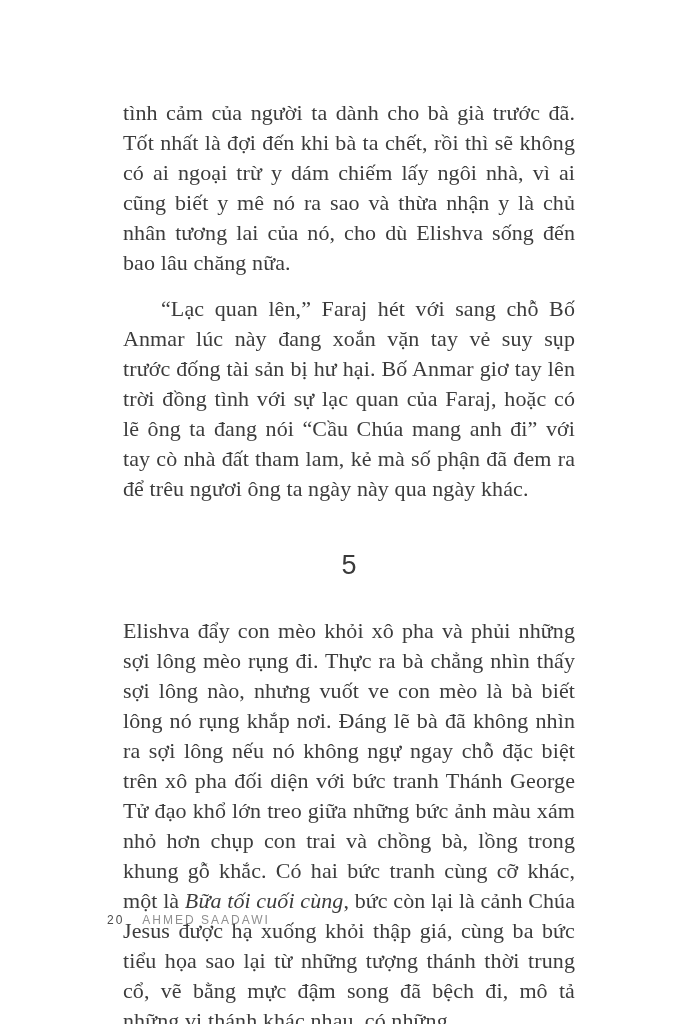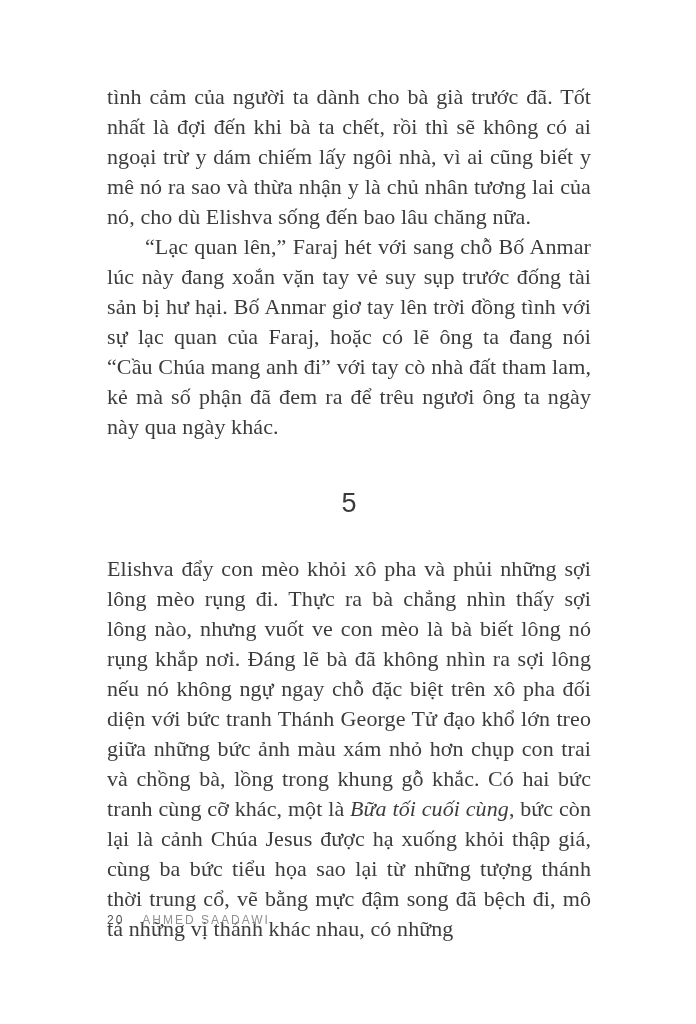--- a/index.html
+++ b/index.html
@@ -15,21 +15,21 @@
     overflow: hidden;
     font-family: "Liberation Serif", serif;
   }
   .text-block {
     position: absolute;
     left: 107px;
     top: 82px;
     width: 484px;
   }
   .para {
-    margin: 0;
+    margin: 16px;
     font-family: "Liberation Serif", serif;
     font-size: 22px;
     line-height: 30px;
     color: #3c3c3c;
     text-align: justify;
     letter-spacing: 0.1px;
   }
   .para.indented {
     text-indent: 38px;
   }

